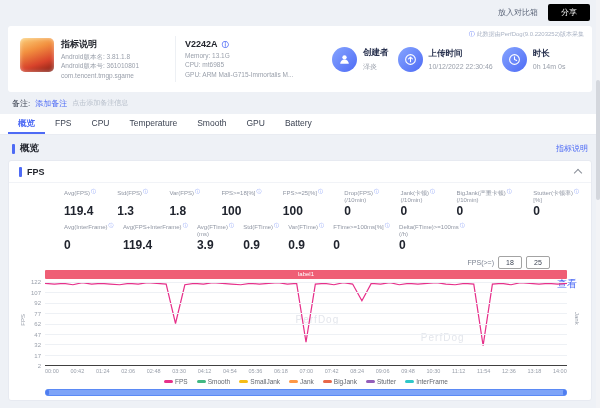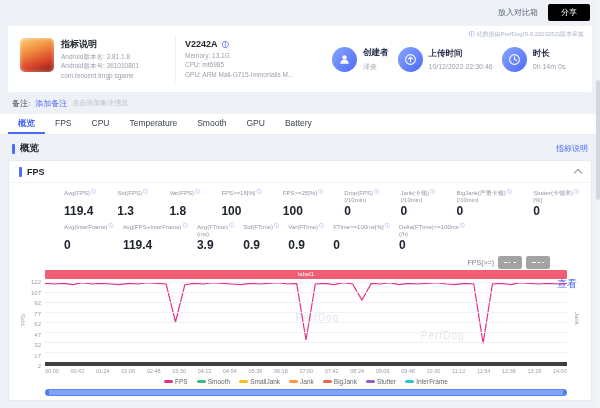--- a/index.html
+++ b/index.html
@@ -52,31 +52,31 @@
   
   .stats{padding:7px 12px 2px;display:flex;justify-content:space-between;margin-left:43px;}
   .stats2{width:73%;padding-top:4px;}
   .stat-label{font-size:6px;color:#9096a3;height:14px;line-height:7px;white-space:nowrap;}
   .stat-sub{font-size:6px;color:#9096a3;}
   .info-i{color:#7c94f7;font-size:5px;position:relative;top:-2px;margin-left:1px;cursor:pointer;}
   .stat-value{font-size:12px;font-weight:bold;color:#20242e;}
   
   .chart-controls{height:16px;padding:0 14px;display:flex;justify-content:flex-end;align-items:center;gap:4px;}
   .ctl-label{font-size:7px;color:#7a8190;}
-  .ctl-input{width:24px;height:13px;border:6px solid #a3a3a3;border-radius:2px;font-size:7px;text-align:center;color:#3c4352;font-family:inherit;}
+  .ctl-input{width:24px;height:13px;border:1px solid #a3a3a3;border-radius:2px;font-size:7px;text-align:center;color:#3c4352;font-family:inherit;}
   .ctl-view{color:#4e6bf5;font-size:10px;margin-left:3px;cursor:pointer;margin-top:44px;}
   
   .chart-wrap{position:relative;margin:0 10px;padding-left:26px;padding-right:14px;}
   .axis-title{position:absolute;font-size:6px;color:#9aa0ab;}
   .axis-title.left{left:1px;top:44px;writing-mode:vertical-rl;transform:rotate(180deg);}
   .axis-title.right{right:1px;top:42px;writing-mode:vertical-rl;}
   .yaxis{position:absolute;left:4px;top:12px;height:84px;width:20px;}
   .ytick{position:absolute;right:2px;width:18px;text-align:right;font-size:6px;color:#9aa0ab;transform:translateY(-50%);}
   .band{height:9px;border-radius:1px;margin-bottom:3px;color:#fff;font-size:6px;text-align:center;line-height:9px;cursor:pointer;}
-  .plot{height:84px;position:relative;border-bottom:4px solid #404040;overflow:hidden;}
+  .plot{height:84px;position:relative;border-bottom:1px solid #404040;overflow:hidden;}
   .gridline{position:absolute;left:0;right:0;height:1px;background:#eef1f5;}
   .line-svg{position:absolute;inset:0;width:100%;height:100%;}
   .watermark{position:absolute;font-size:10px;color:#e3e6ec;letter-spacing:1px;user-select:none;}
   .w1{left:48%;top:38%;}
   .w2{left:72%;top:60%;}
   .xaxis{display:flex;justify-content:space-between;font-size:5.5px;color:#9aa0ab;margin-top:2px;}
   .legend{display:flex;justify-content:center;align-items:center;gap:9px;margin-top:4px;}
   .lg-item{display:inline-flex;align-items:center;cursor:pointer;}
   .lg-item i{width:9px;height:3px;border-radius:2px;display:inline-block;margin-right:2px;}
   .lg-item b{font-weight:normal;font-size:6.5px;color:#63676f;}

